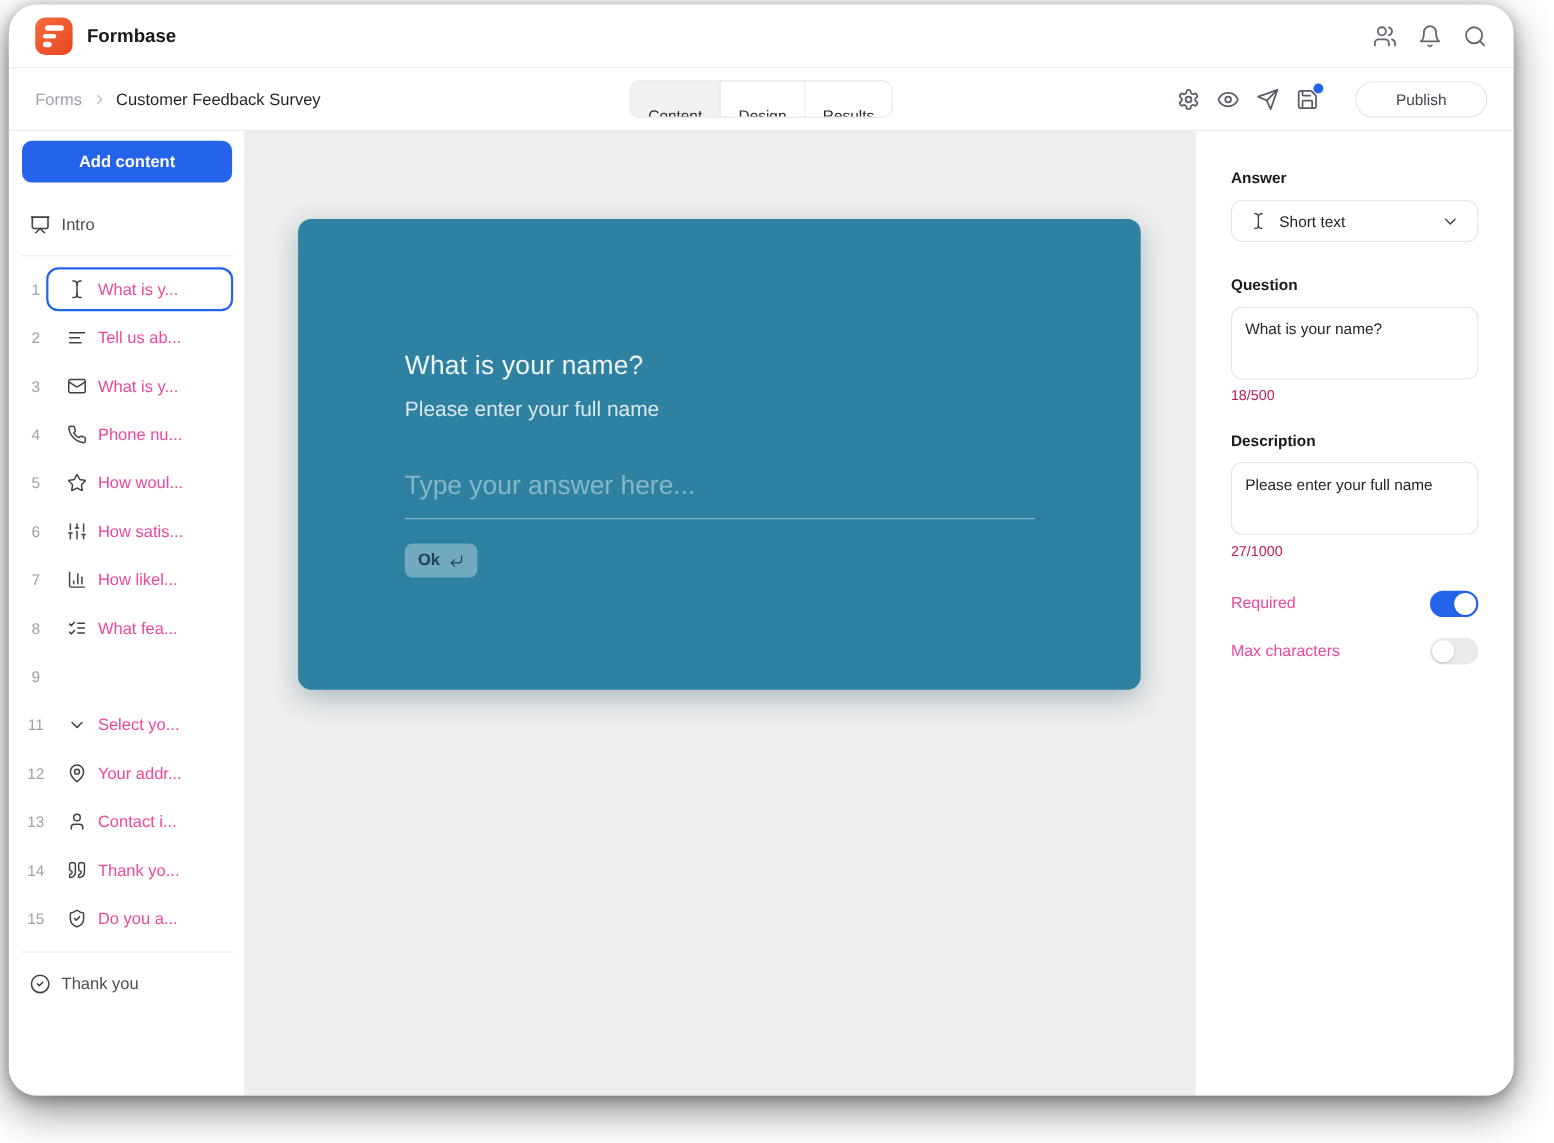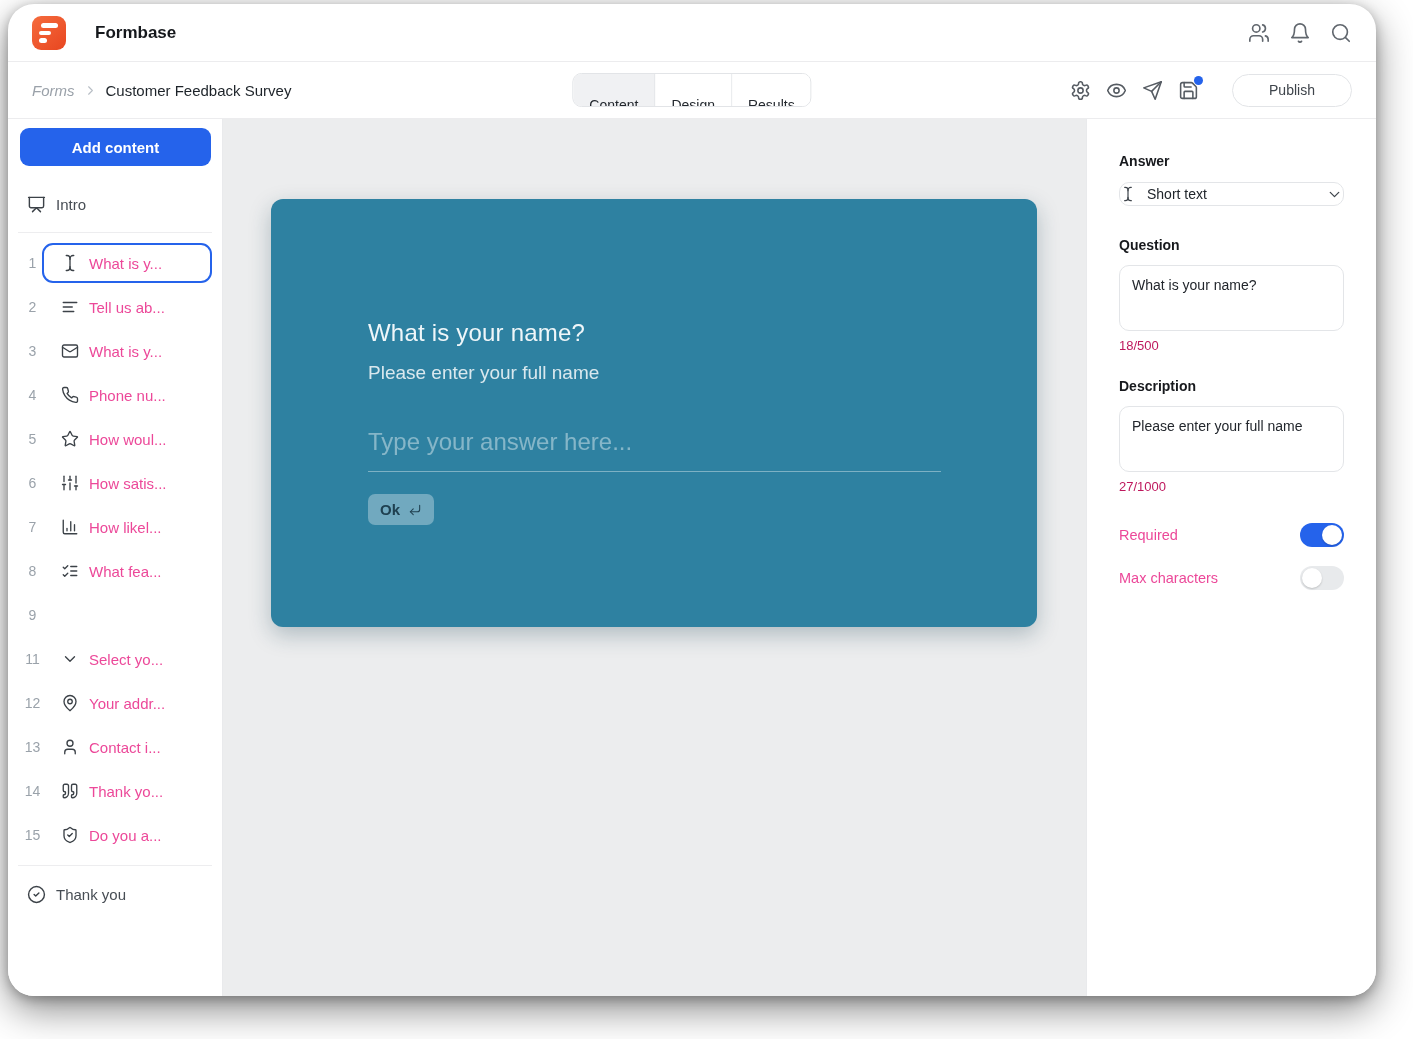--- a/index.html
+++ b/index.html
@@ -18,34 +18,34 @@
     position:absolute;left:8px;top:4px;width:1368px;height:992px;
     background:#fff;border-radius:26px;overflow:hidden;
     box-shadow:0 14px 38px rgba(0,0,0,.45),0 3px 12px rgba(0,0,0,.28);
     display:flex;flex-direction:column;
   }
   .icon svg{width:100%;height:100%;display:block;}
   .icon{display:inline-block;}
 
   
   .topbar{flex:0 0 58px;display:flex;align-items:center;padding:0 24px;border-bottom:1px solid #ececee;}
-  .brand{display:flex;align-items:center;gap:29px;}
+  .brand{display:flex;align-items:center;gap:13px;}
   .logo{width:34px;height:34px;border-radius:9px;background:linear-gradient(140deg,#f56b3d,#e84620);position:relative;flex:0 0 34px;}
   .logo i{position:absolute;background:#fff;border-radius:3px;height:4.5px;}
   .logo .b1{left:9px;top:7.5px;width:17px;}
   .logo .b2{left:7px;top:15px;width:12px;}
   .logo .b3{left:7px;top:22.5px;width:8px;}
   .brand-name{font-size:17px;font-weight:700;color:#15181c;}
   .topbar-icons{margin-left:auto;display:flex;align-items:center;gap:19px;}
   .icon-btn{width:22px;height:22px;color:#61676e;background:none;border:none;padding:0;cursor:pointer;}
 
   
   .toolbar{flex:0 0 57px;display:flex;align-items:center;padding:0 24px;border-bottom:1px solid #ececee;position:relative;}
   .breadcrumb{display:flex;align-items:center;gap:8px;font-size:15px;}
-  .crumb-root{color:#9aa1a9;cursor:pointer;font-style:italic;}
+  .crumb-root{color:#9aa1a9;cursor:pointer;}
   .crumb-sep{width:15px;height:15px;color:#b9bfc6;}
   .crumb-current{color:#1d2329;font-weight:500;}
   .tabs{position:absolute;left:50%;top:50%;transform:translate(-50%,-50%);display:flex;border:1px solid #e2e4e7;border-radius:9px;overflow:hidden;background:#fff;}
   .tab{height:32px;line-height:31px;padding:16px 16px;font-size:14px;color:#23282e;background:#fff;border:none;border-right:1px solid #e2e4e7;cursor:pointer;font-family:inherit;}
   .tab:last-child{border-right:none;}
   .tab.active{background:#f0f1f3;font-weight:500;}
   .toolbar-right{margin-left:auto;display:flex;align-items:center;gap:15px;}
   .tool-icon{width:21px;height:21px;color:#565c63;position:relative;background:none;border:none;padding:0;cursor:pointer;}
   .badge-dot{position:absolute;right:-4px;top:-4px;width:9px;height:9px;border-radius:50%;background:var(--accent);}
   .publish-btn{margin-left:18px;width:120px;height:33px;border:1px solid #e2e4e7;border-radius:17px;background:#fff;font-size:14px;color:#3e444b;cursor:pointer;font-family:inherit;}
@@ -76,21 +76,21 @@
   .q-title{margin:0;font-size:24px;font-weight:500;color:#eff6f9;letter-spacing:.2px;}
   .q-desc{margin:15px 0 0;font-size:19px;font-weight:400;color:rgba(255,255,255,.82);}
   .q-input{margin-top:44px;width:573px;border-bottom:1px solid rgba(255,255,255,.38);padding-bottom:15px;font-size:24px;color:rgba(255,255,255,.42);cursor:text;}
   .ok-btn{margin-top:22px;height:31px;min-width:62px;padding:0 12px;border:none;border-radius:7px;background:rgba(255,255,255,.32);color:#1f4050;font-size:15px;font-weight:600;display:inline-flex;align-items:center;gap:8px;cursor:pointer;font-family:inherit;}
   .ok-btn .icon{width:14px;height:14px;color:#1f4050;}
 
   
   .inspector{flex:0 0 290px;width:290px;background:#fff;border-left:1px solid #e9eaec;padding:0 32px;overflow:hidden;}
   .insp-label{font-size:14px;font-weight:600;color:#17191d;}
   .answer-label{margin-top:34px;}
-  .select{margin-top:13px;height:24px;border:1px solid #e3e5e8;border-radius:10px;display:flex;align-items:center;padding:0 0;gap:11px;cursor:pointer;background:#fff;}
+  .select{margin-top:13px;height:38px;border:1px solid #e3e5e8;border-radius:10px;display:flex;align-items:center;padding:0 16px;gap:11px;cursor:pointer;background:#fff;}
   .select .ti{width:16px;height:16px;color:#3f454c;flex:0 0 16px;}
   .select-value{font-size:14px;color:#20252b;font-weight:500;}
   .select .chev{margin-left:auto;width:17px;height:17px;color:#3f454c;}
   .question-label{margin-top:31px;}
   .desc-label{margin-top:25px;}
   .textarea{display:block;margin-top:12px;width:100%;height:66px;border:1px solid #e3e5e8;border-radius:10px;padding:10px 12px;font-size:14px;color:#23272d;resize:none;font-family:inherit;line-height:1.35;outline:none;background:#fff;}
   .counter{margin-top:7px;font-size:13px;color:#be185d;}
   .toggle-row{margin-top:29px;display:flex;align-items:center;justify-content:space-between;}
   .toggle-row.second{margin-top:19px;}
   .toggle-label{font-size:14.5px;color:#ec4899;}

